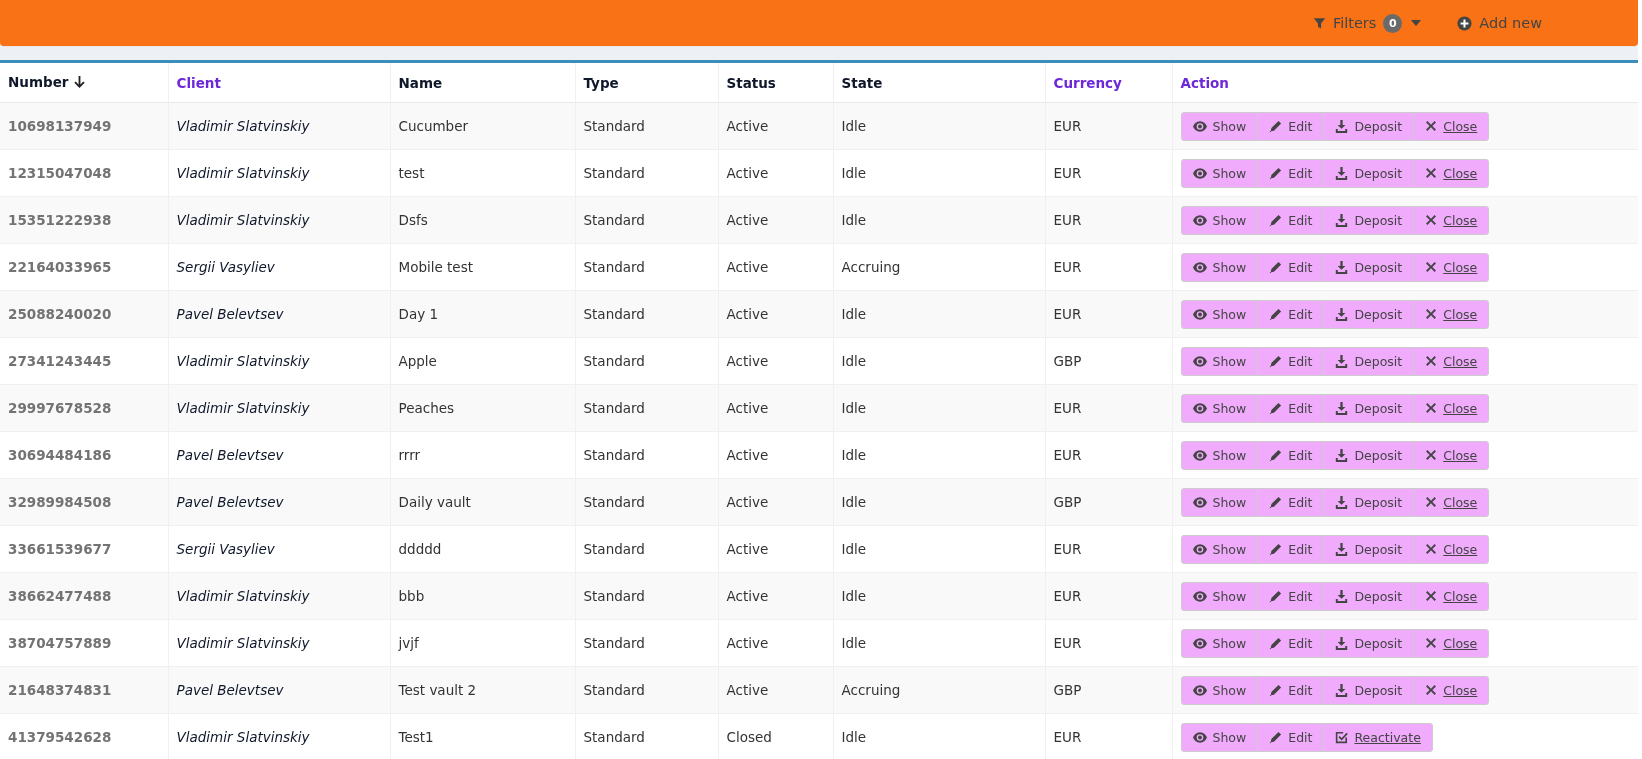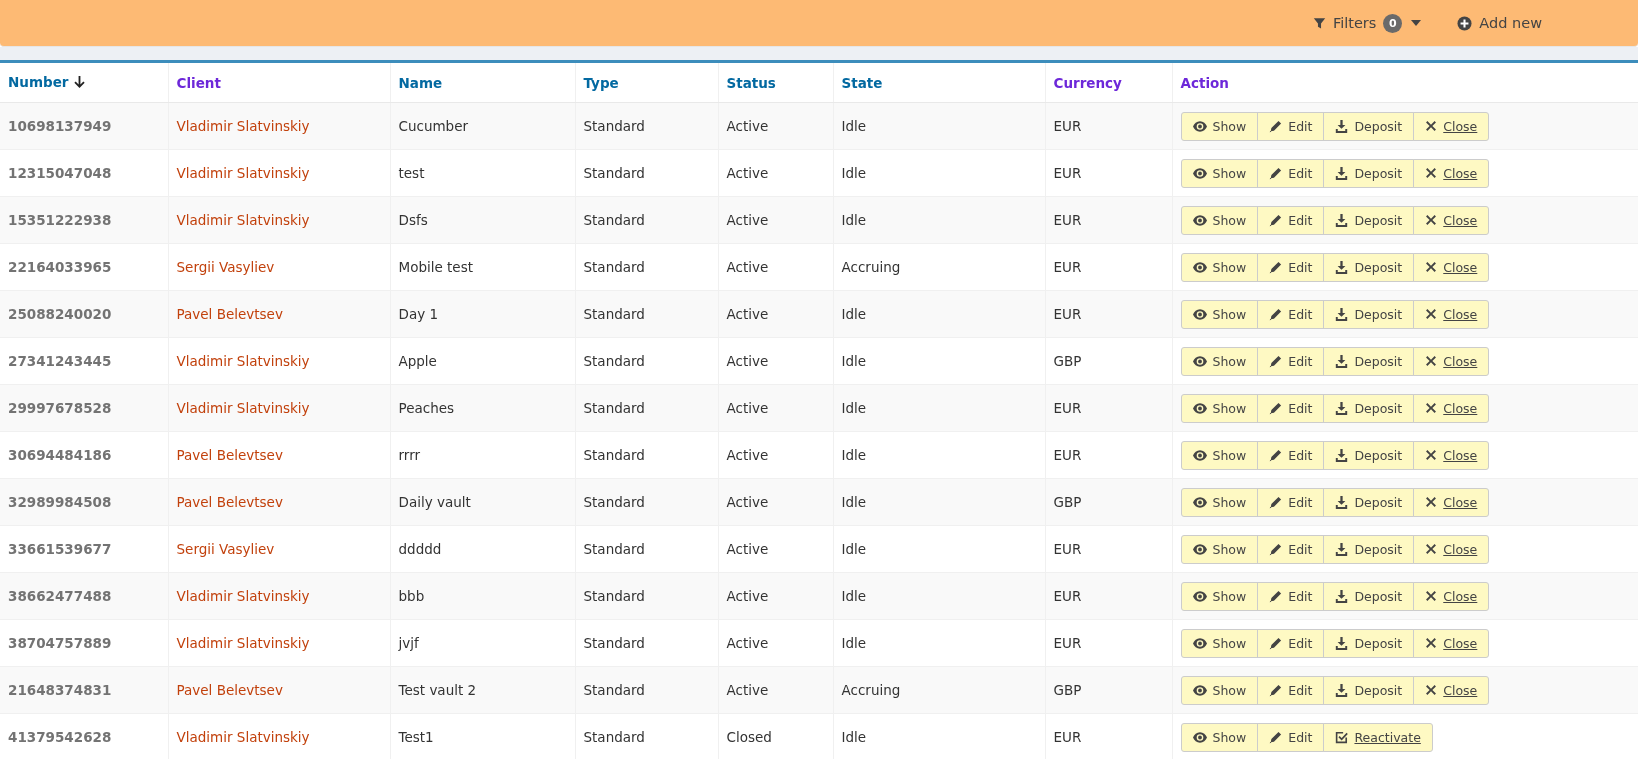--- a/index.html
+++ b/index.html
@@ -7,21 +7,21 @@
     margin: 0; padding: 0;
     width: 1642px; height: 759px;
     overflow: hidden;
     background: #fff;
     font-family: "DejaVu Sans", "Liberation Sans", sans-serif;
     color: #333;
   }
   
   .toolbar {
     width: 1638px; height: 47px;
-    background: #fdba74;
+    background: #f97316;
     border-bottom: 1px solid #e6e6e6;
     border-radius: 0 0 4px 4px;
     display: flex; align-items: center; justify-content: flex-end;
     gap: 36px; padding-right: 96px; text-align: right;
   }
   .tool-item {
     display: inline-flex; align-items: center; gap: 7px;
     color: #444; font-size: 14.5px; cursor: pointer; user-select: none;
   }
   .tool-item svg { display: block; }
@@ -48,34 +48,34 @@
     font-size: 13.5px;
     white-space: nowrap; overflow: hidden;
     text-align: left;
     background: #fff;
   }
   .grid th { height: 41px; font-weight: 700; border-bottom-color: #e9e9e9; }
   .grid td { height: 47px; }
   .grid th:first-child, .grid td:first-child { border-left: none; }
   .grid th:last-child,  .grid td:last-child  { border-right: none; }
   .grid tbody tr:nth-child(odd) td { background: #f9f9f9; }
-  th.sortable { color: #0369a1; cursor: pointer; }
+  th.sortable { color: #0f172a; cursor: pointer; }
   th.plain { color: #6d28d9; }
   .sort-icon { display: inline-block; vertical-align: -2px; margin-left: 6px; }
   
   .al-r { text-align: right; }
   
   a.num-link { color: #737373; font-weight: 700; text-decoration: none; cursor: pointer; }
-  a.client-link { color: #c2410c; text-decoration: none; cursor: pointer; }
+  a.client-link { color: #0f172a; text-decoration: none; cursor: pointer; font-style: italic; }
   
   .btn-group { display: inline-flex; }
   .btn {
     display: inline-flex; align-items: center; gap: 6px;
     height: 29px; padding: 0 11px;
-    background: #fef9c3; border: 1px solid #ccc;
+    background: #f0abfc; border: 1px solid #ccc;
     color: #444; font-size: 12.5px;
     font-family: inherit;
     margin-left: -1px; cursor: pointer;
   }
   .btn:first-child { border-radius: 3px 0 0 3px; margin-left: 0; }
   .btn:last-child  { border-radius: 0 3px 3px 0; text-decoration: underline; }
   .btn .icon { display: inline-flex; }
   .btn .icon svg { display: block; }
 </style>
 </head>

